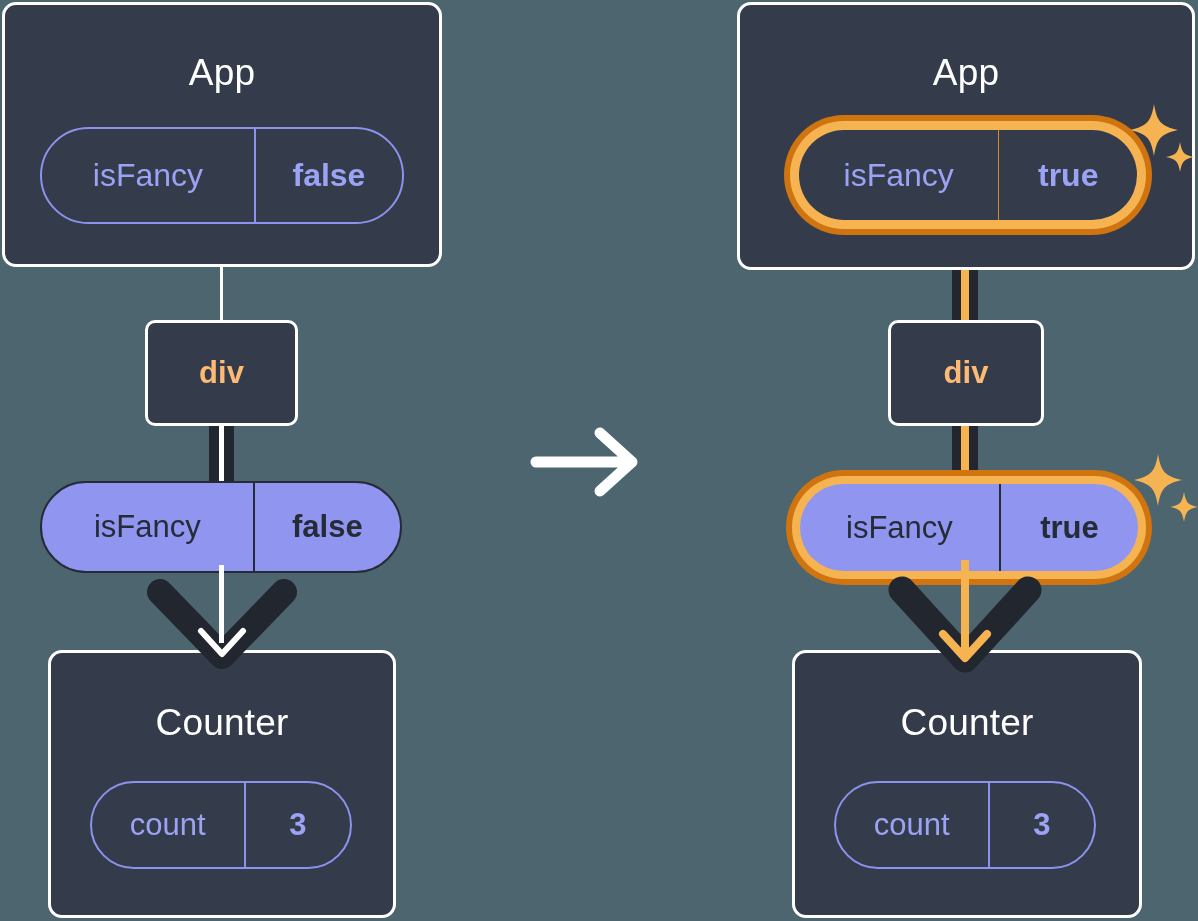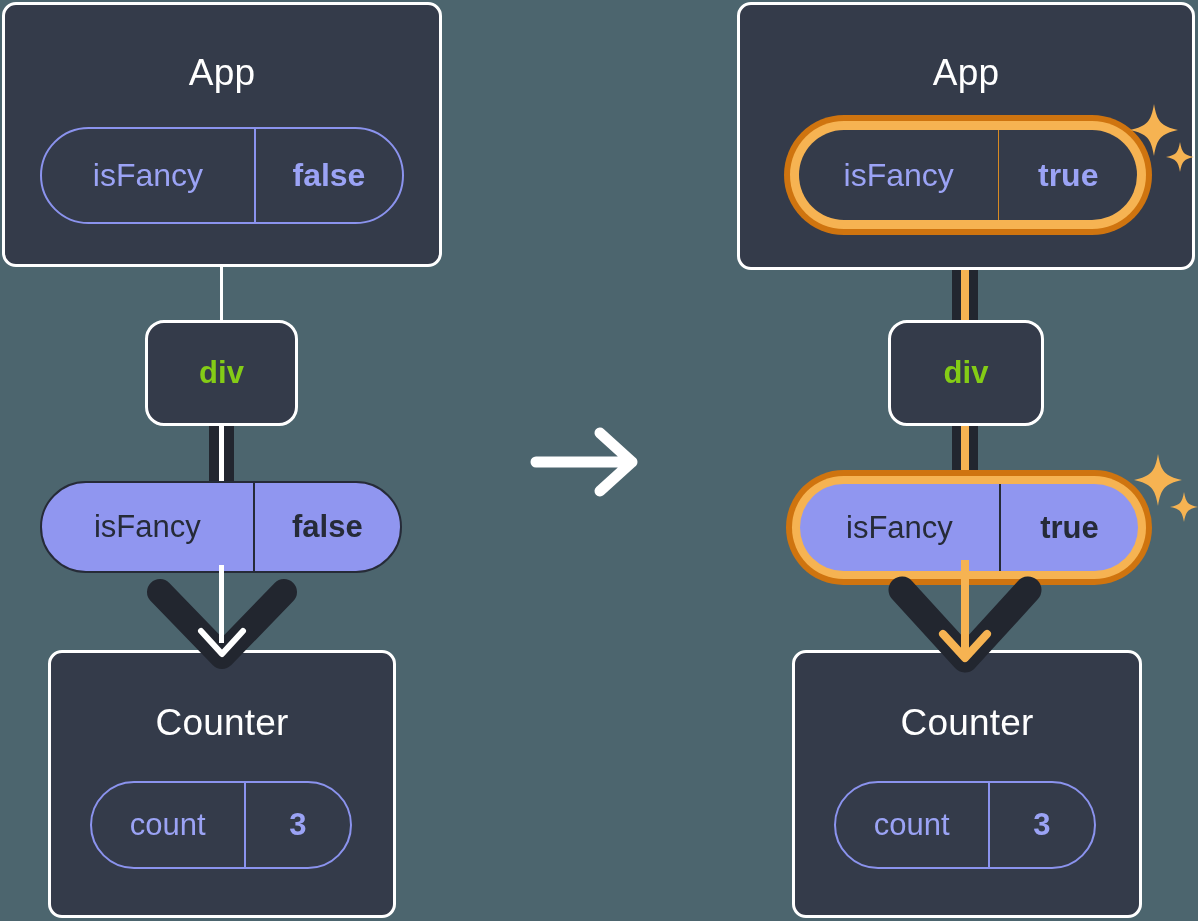--- a/index.html
+++ b/index.html
@@ -28,24 +28,24 @@
     font-size:37px;
     letter-spacing:.2px;
     z-index:6;
   }
 
   
   .el-box{
     position:absolute;
     background:#343b4a;
     border:3px solid #ffffff;
-    border-radius:19px;
+    border-radius:10px;
     box-sizing:border-box;
     display:flex;align-items:center;justify-content:center;
-    color:#84cc16;
+    color:#fdba74;
     font-size:31px;
     font-weight:bold;
     z-index:7;
   }
 
   
   .pill{
     position:absolute;
     box-sizing:border-box;
     display:flex;

